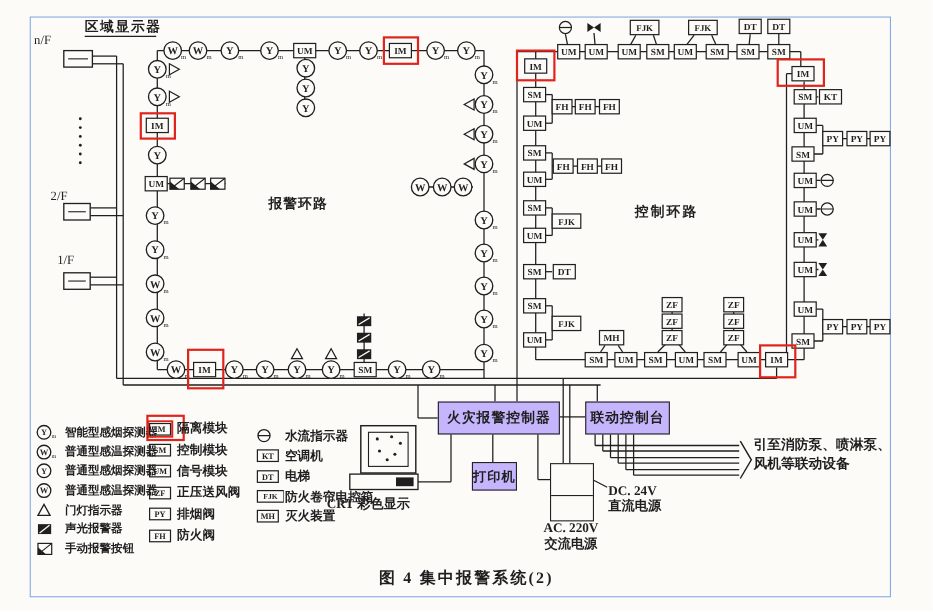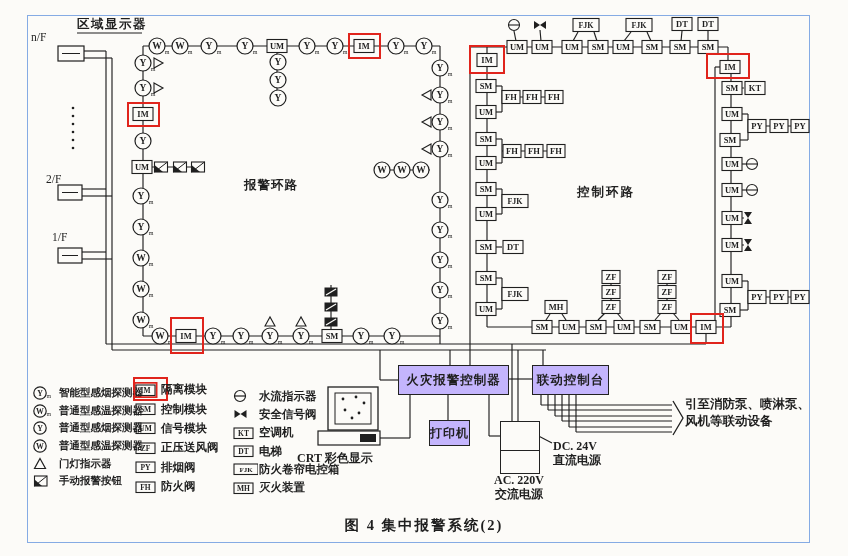--- a/index.html
+++ b/index.html
@@ -781,20 +781,29 @@
         <span class="licon">
           <svg width="26" height="16" viewBox="0 0 26 16">
             <polygon points="8,2.5 13.5,12.5 2.5,12.5" fill="none" stroke="#1f1f1f" stroke-width="1.2"></polygon>
           </svg>
         </span>
         <span class="ltext">门灯指示器</span>
       </div>
       <div class="lrow">
         <span class="licon">
           <svg width="26" height="16" viewBox="0 0 26 16">
+            <rect x="2.5" y="3.5" width="12" height="9" fill="#1f1f1f"></rect>
+            <line x1="4" y1="11.5" x2="13" y2="4.5" stroke="#fcfbf8" stroke-width="1.2"></line>
+          </svg>
+        </span>
+        <span class="ltext">声光报警器</span>
+      </div>
+      <div class="lrow">
+        <span class="licon">
+          <svg width="26" height="16" viewBox="0 0 26 16">
             <rect x="2.5" y="3" width="12.5" height="10" fill="none" stroke="#1f1f1f" stroke-width="1.1"></rect>
             <polygon points="2.5,13 10,13 2.5,6.5" fill="#1f1f1f"></polygon>
             <line x1="2.5" y1="13" x2="15" y2="3" stroke="#1f1f1f" stroke-width="1"></line>
           </svg>
         </span>
         <span class="ltext">手动报警按钮</span>
       </div>
     </div>
   <div class="lcol lcol2">
       <div class="lrow">
@@ -855,29 +864,20 @@
     </div>
   <div class="lcol lcol3">
       <div class="lrow">
         <span class="licon">
           <svg width="26" height="16" viewBox="0 0 26 16">
             <circle cx="8" cy="8" r="5.5" fill="none" stroke="#1f1f1f" stroke-width="1.2"></circle>
             <line x1="2.5" y1="8" x2="13.5" y2="8" stroke="#1f1f1f" stroke-width="1.2"></line>
           </svg>
         </span>
         <span class="ltext">水流指示器</span>
-      </div>
-      <div class="lrow">
-        <span class="licon">
-          <svg width="26" height="16" viewBox="0 0 26 16">
-            <polygon points="2.5,4 8.5,8 2.5,12" fill="#1f1f1f"></polygon>
-            <polygon points="14.5,4 8.5,8 14.5,12" fill="#1f1f1f"></polygon>
-          </svg>
-        </span>
-        <span class="ltext">安全信号阀</span>
       </div>
       <div class="lrow">
         <span class="licon">
           <svg width="26" height="16" viewBox="0 0 26 16">
             <rect x="2" y="3" width="19" height="10.5" fill="none" stroke="#1f1f1f" stroke-width="1.1"></rect>
             <text x="11.5" y="11" font-size="7.5" font-weight="bold" text-anchor="middle" font-family="&quot;Liberation Serif&quot;,&quot;DejaVu Serif&quot;,serif" fill="#1f1f1f">KT</text>
           </svg>
         </span>
         <span class="ltext">空调机</span>
       </div>

